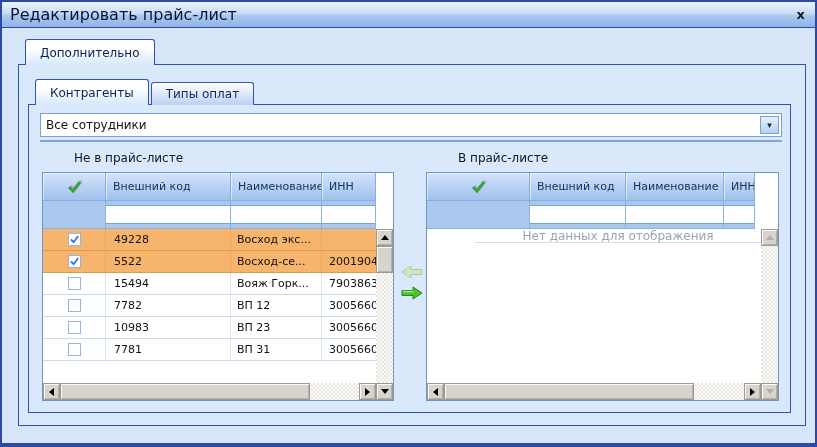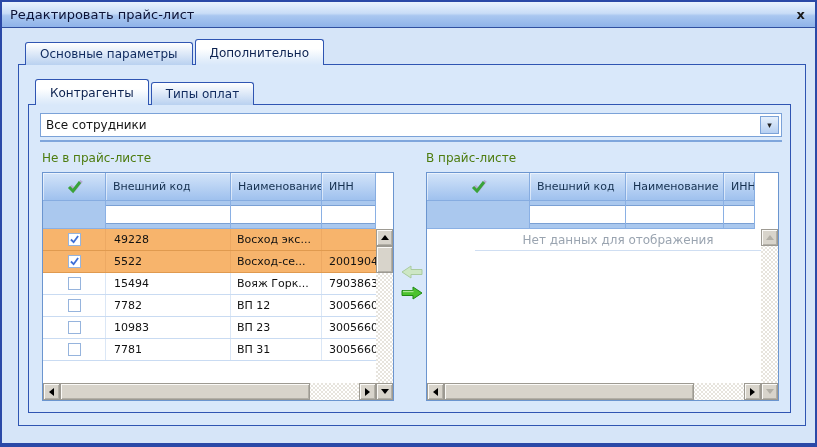--- a/index.html
+++ b/index.html
@@ -12,21 +12,21 @@
     background:#d6e5f8; overflow:hidden;
   }
   
   .titlebar{
     position:absolute; left:0; top:0; right:0; height:26px;
     background:linear-gradient(#eaf3fe, #c9ddf7 45%, #a9c7f0 55%, #8fb3e9);
     border-bottom:1px solid #30509f;
     display:flex; align-items:center; justify-content:space-between;
     padding:0 10px 0 8px;
   }
-  .titlebar .ttl{ font-size:13px; color:#0d1336;text-align:right; }
+  .titlebar .ttl{ font-size:16px; color:#0d1336;text-align:right; }
   .titlebar .close{ font-size:13px; font-weight:bold; color:#1a1a1a; cursor:default; line-height:1; }
 
   
   .tabrow{ position:absolute; display:flex; gap:2px; align-items:flex-end; z-index:3; }
   .tabrow.outer{ left:23px; top:37px; height:26px; }
   .tabrow.inner{ left:33px; top:77px; height:26px; }
   .tab{
     height:23px; padding:0 14px; display:flex; align-items:center;
     border:1px solid #2f55b2; border-bottom:none; border-radius:3px 3px 0 0;
     background:linear-gradient(#ffffff, #b9d1f0);
@@ -50,21 +50,21 @@
     justify-content:space-between; z-index:4;
   }
   .combo .val{ font-size:12px; color:#141414; padding-left:5px; }
   .combo .btn{
     width:19px; height:18px; margin-right:2px;
     border:1px solid #7ba2d8; background:linear-gradient(#e6f0fc,#b7d0f2);
     display:flex; align-items:center; justify-content:center; font-size:9px; color:#222;
   }
   .combo-line{ position:absolute; left:38px; top:138px; width:742px; height:2px; background:#7fa6dc; z-index:4; }
 
-  .grid-label{ position:absolute; font-size:12px; color:#4d7c0f; z-index:4; }
+  .grid-label{ position:absolute; font-size:12px; color:#0f172a; z-index:4;margin-left:32px; }
 
   
   .grid{ position:absolute; top:170px; height:229px; border:1px solid #6b95cf; background:#fff; z-index:4; }
   .grid.left{ left:40px;  width:352px; }
   .grid.right{ left:424px; width:353px; }
 
   .ghead{ position:absolute; left:0; top:0; right:0; height:28px; background:#fff; display:flex; }
   .gfilter{ position:absolute; left:0; top:28px; right:0; height:28px; background:#fff; display:flex; }
   .gbody{ position:absolute; left:0; top:56px; }
   .grid.left  .gbody{ width:333px; height:138px; }
@@ -88,21 +88,21 @@
   .grow{ display:flex; height:22px; border-bottom:1px solid #c9dbf2; background:#fff; font-size:11px; color:#111; }
   .grow.sel{ background:#f7b46c; border-bottom-color:#e09a4f; }
   .gc{ overflow:hidden; white-space:nowrap; display:flex; align-items:center; border-right:1px solid #dbe7f6; }
   .grow.sel .gc{ border-right-color:#eda963; }
   .gc.c0{ justify-content:center; }
   .gc.c1{ padding-left:8px; } .gc.c2{ padding-left:6px; } .gc.c3{ padding-left:7px; border-right:none; }
 
   .cb{ width:13px; height:13px; background:#fff; border:1px solid #96b4dd; display:flex; align-items:center; justify-content:center; }
 
   .empty-row{
-    height:22px; border-bottom:1px solid #cfdef2; display:flex; align-items:center; justify-content:center;
+    height:14px; border-bottom:1px solid #cfdef2; display:flex; align-items:center; justify-content:center;
     font-size:12px; color:#9aa4b0;margin-left:48px;
   }
 
   .hfill{ flex:1; background:#fff; }
 
   
   .checker{
     background-color:#fff;
     background-image:linear-gradient(45deg,#e7e4dd 25%,transparent 25%,transparent 75%,#e7e4dd 75%),
                      linear-gradient(45deg,#e7e4dd 25%,transparent 25%,transparent 75%,#e7e4dd 75%);
@@ -137,21 +137,20 @@
 <body>
 
 <div class="window">
 
   <div class="titlebar">
     <span class="ttl">Редактировать прайс-лист</span>
     <span class="close">x</span>
   </div>
 
   <div class="tabrow outer">
-    <div class="tab">Основные параметры</div>
     <div class="tab active">Дополнительно</div>
   </div>
   <div class="panel outer"></div>
 
   <div class="tabrow inner">
     <div class="tab active">Контрагенты</div>
     <div class="tab">Типы оплат</div>
   </div>
   <div class="panel inner"></div>
 

